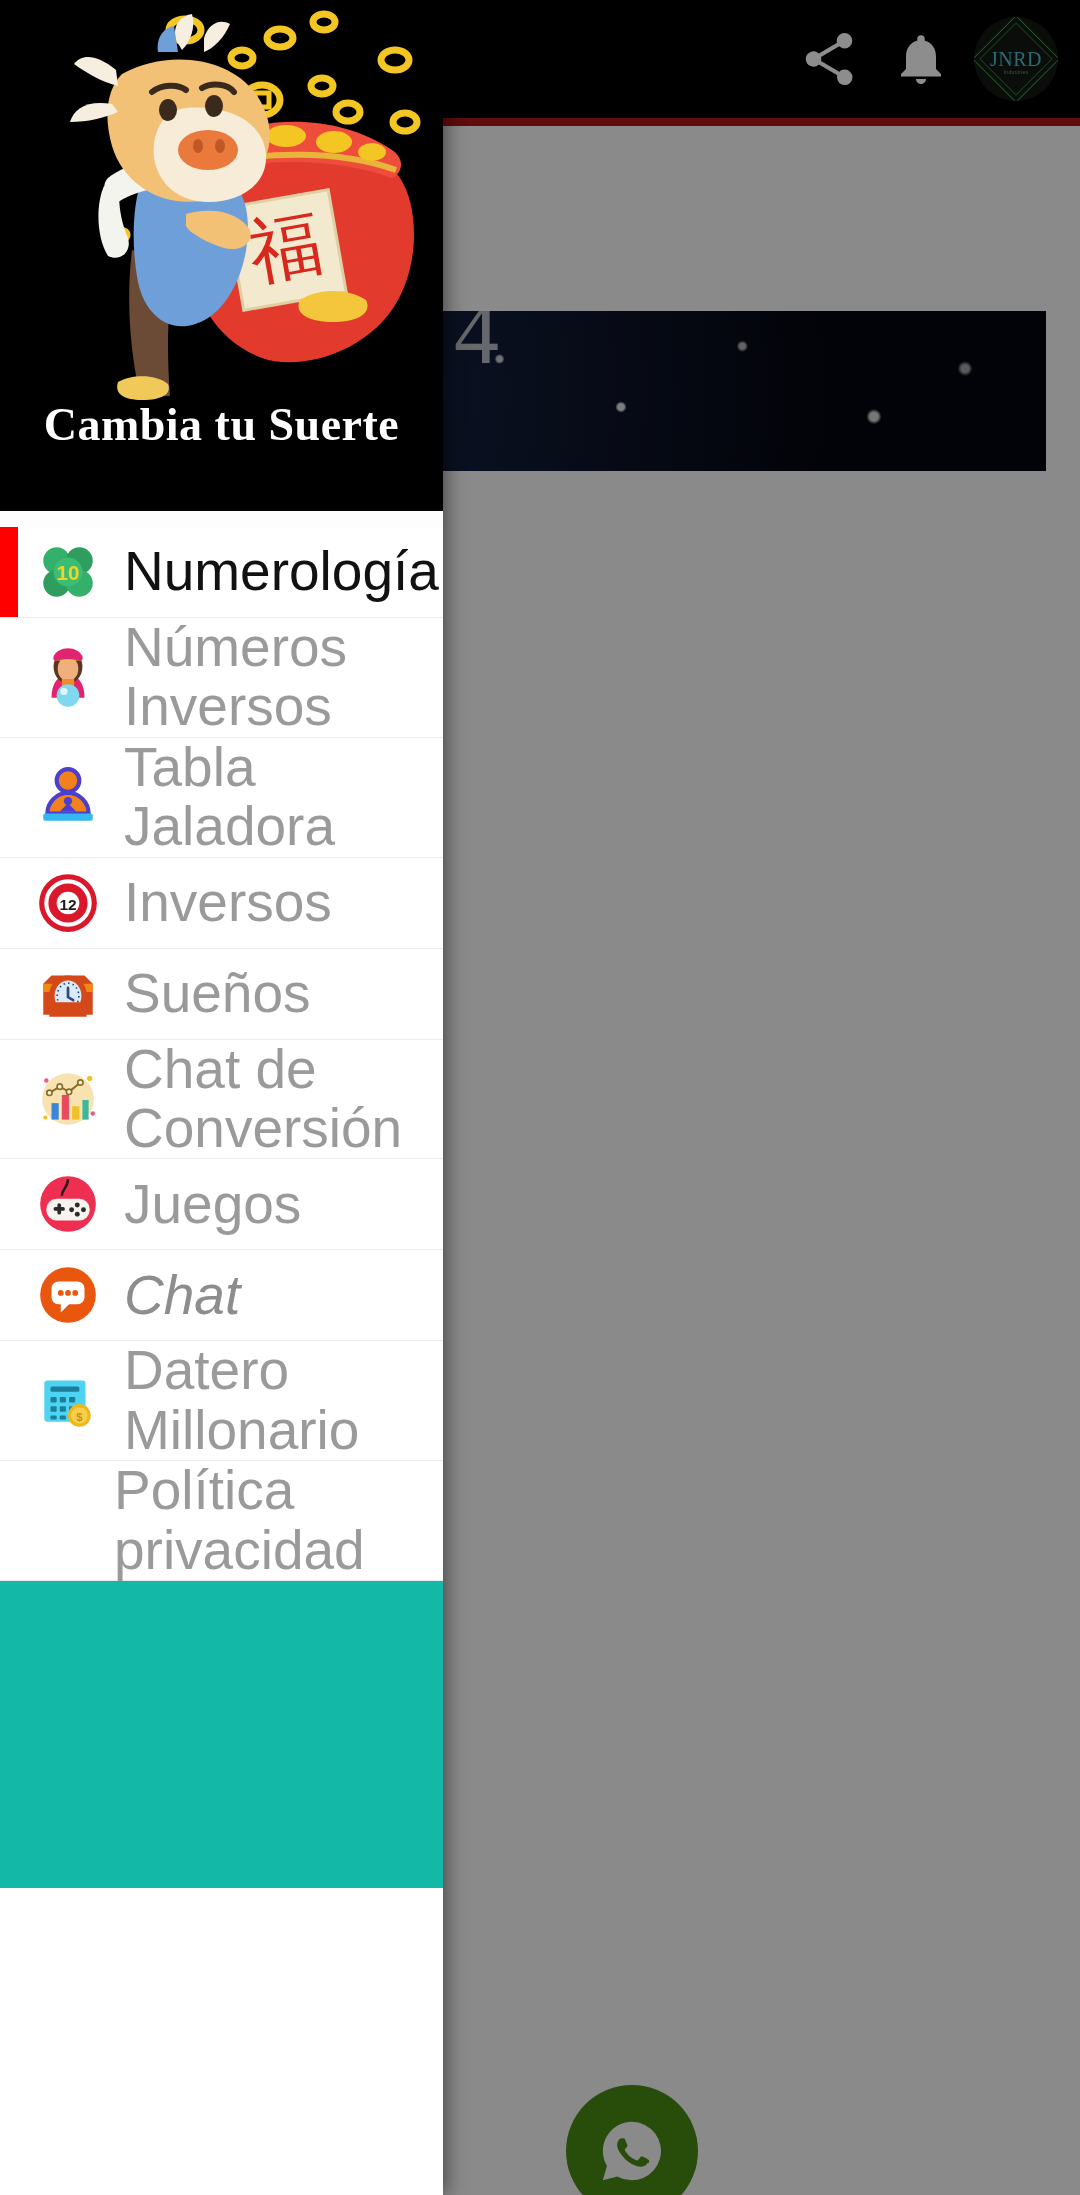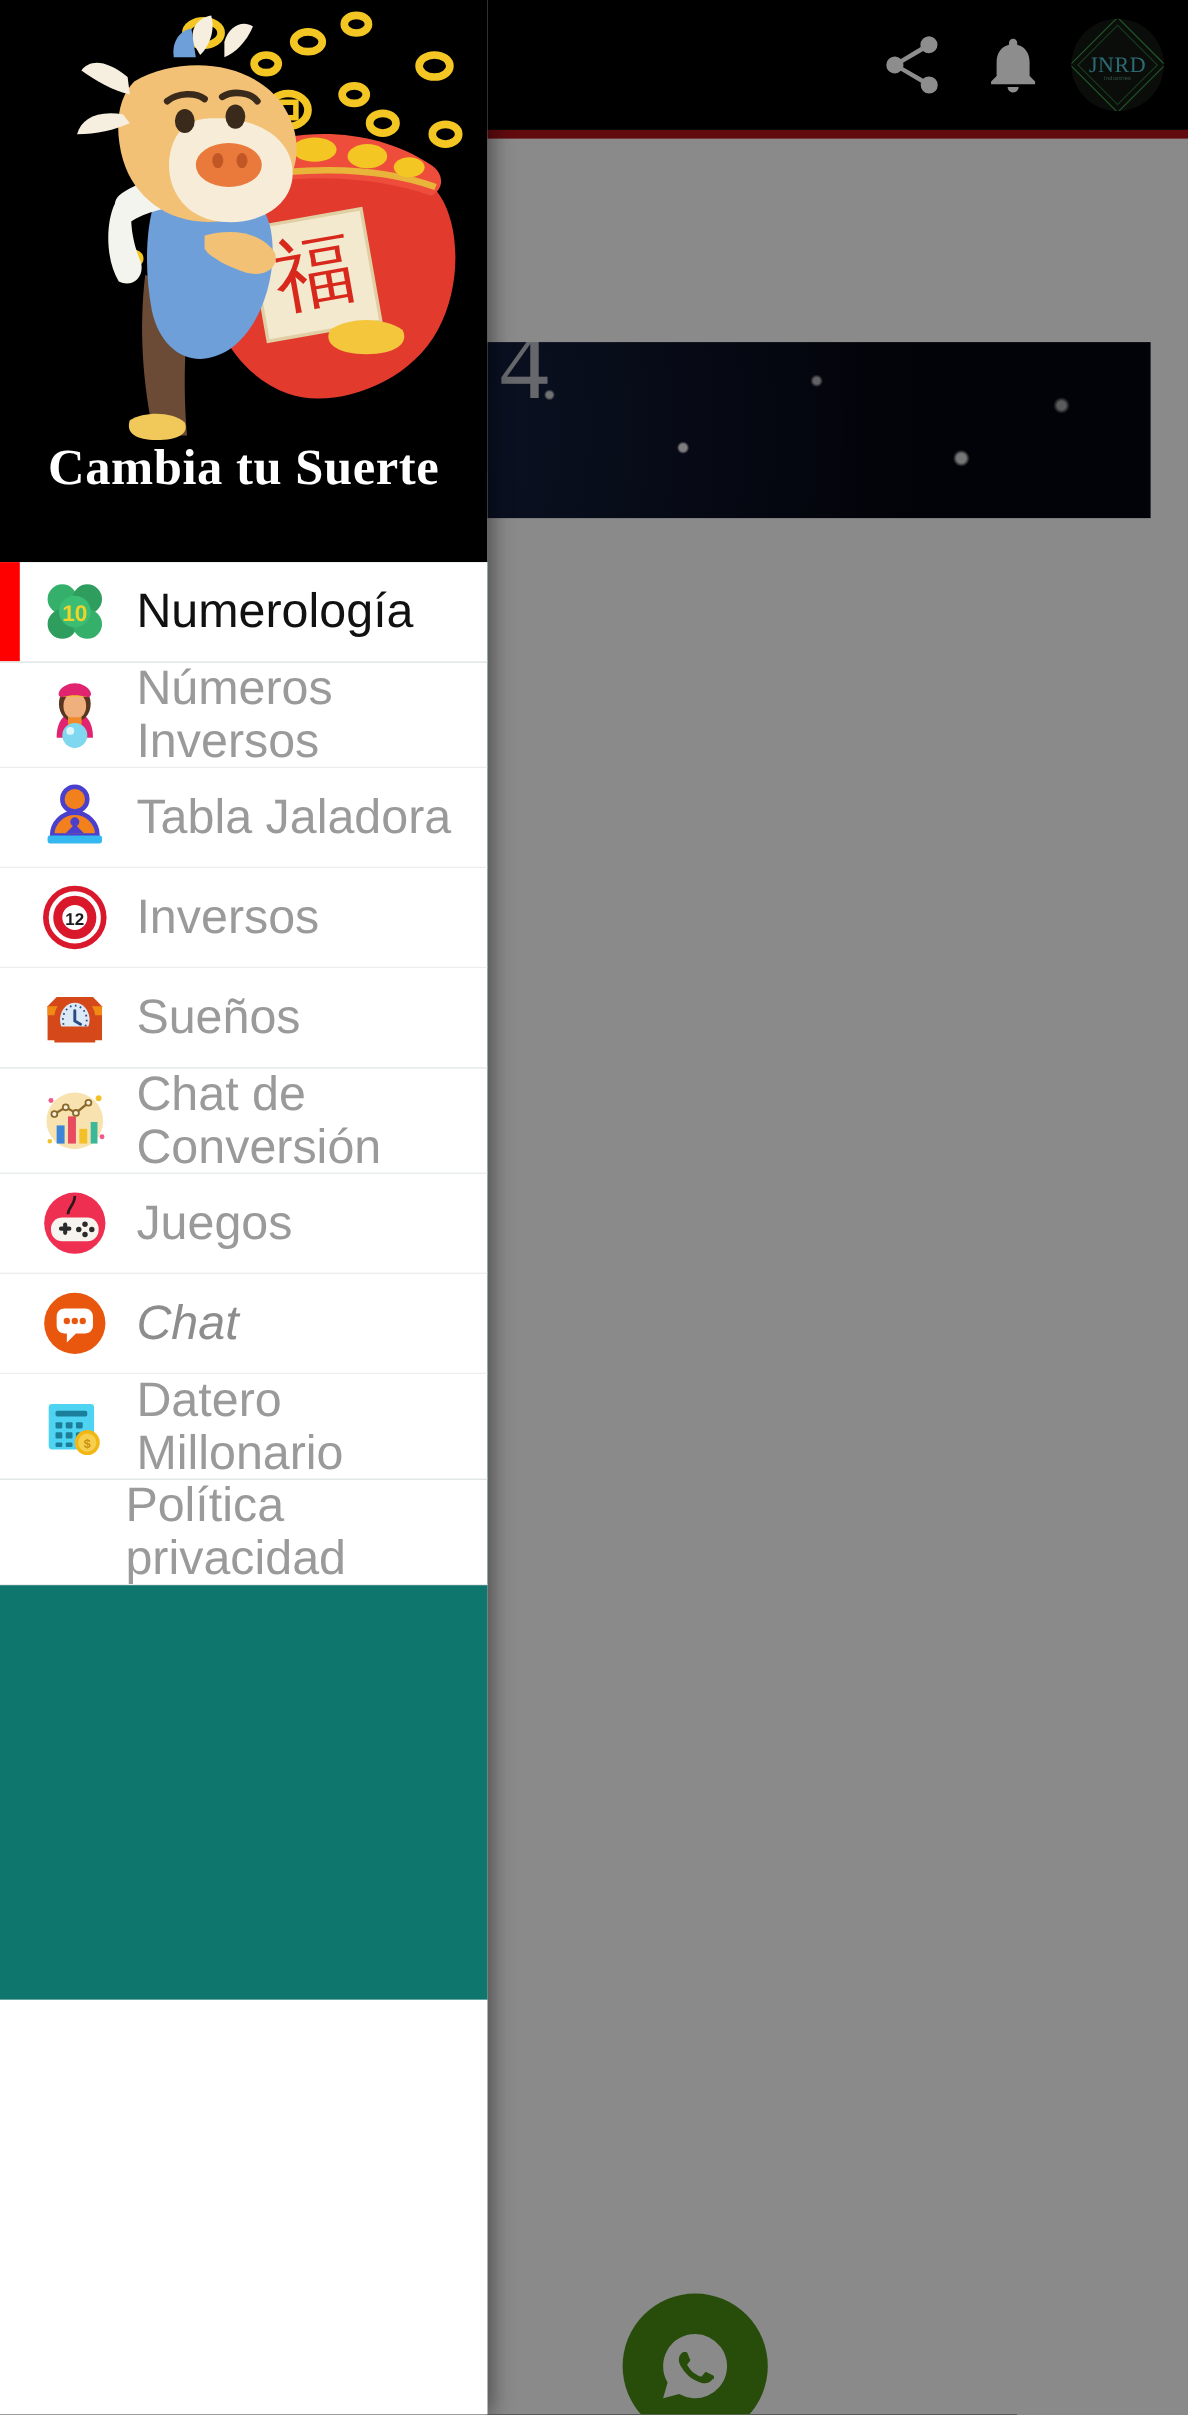--- a/index.html
+++ b/index.html
@@ -142,41 +142,41 @@
   #drawer-app-title {
     position:absolute; left:0; right:0; top:398px;
     text-align:center;
     font-family:"Liberation Serif", serif;
     font-weight:bold;
     font-size:46px;
     color:#ffffff;
     letter-spacing:.5px;
   }
 
-  #drawer-menu { flex:1 1 auto; background:#0f766e; }
+  #drawer-menu { flex:1 1 auto; background:#14b8a6;margin-top:16px; }
 
   .menu-item {
     position:relative;
     display:flex; align-items:center;
     min-height:91px;
     border-bottom:1px solid #ececec;
     padding-left:30px;
     background:#ffffff;
   }
   .menu-item.selected::before {
     content:""; position:absolute; left:0; top:0; bottom:0;
     width:18px; background:#ff0000;
   }
   .menu-icon {
     width:76px; min-width:76px; height:76px;
     display:flex; align-items:center; justify-content:center;
     margin-right:18px;
   }
   .menu-label {
-    font-size:44px; color:#9a9a9a; line-height:1.08;
+    font-size:55px; color:#9a9a9a; line-height:1.08;
     padding-right:10px;
   }
   .menu-item.selected .menu-label { color:#111111; }
   .menu-item.emphasis .menu-label { color:#8d8d8d;font-style:italic; }
   .menu-item.no-icon { padding-left:20px; }
   .menu-item.no-icon .menu-label { margin-left:94px; }
 
   #drawer-tail { flex:1 1 auto; background:#ffffff; }
 </style>
 </head>

